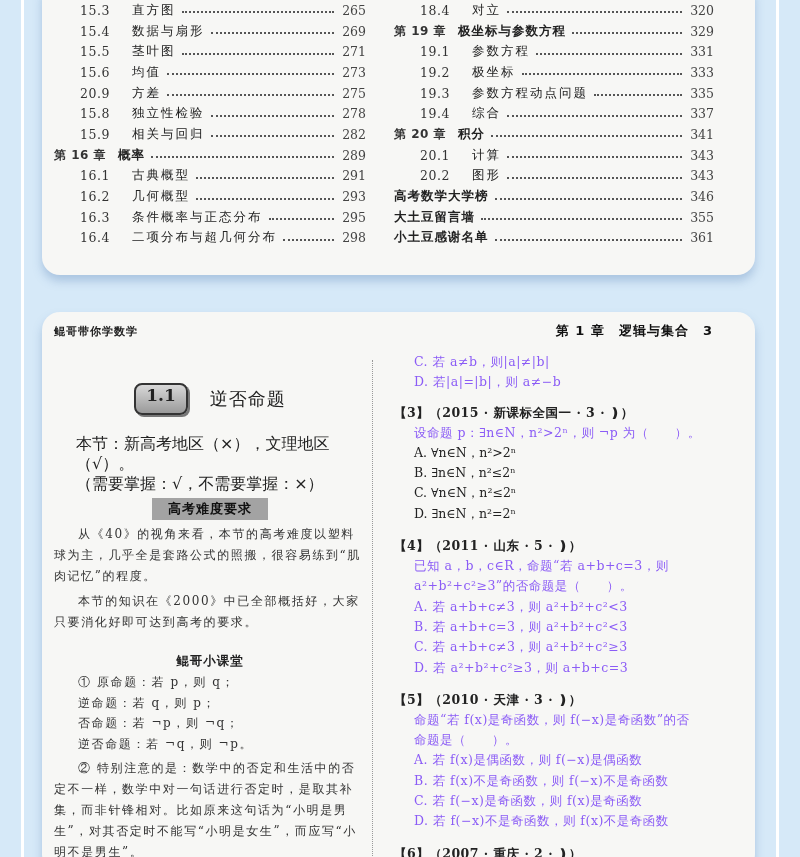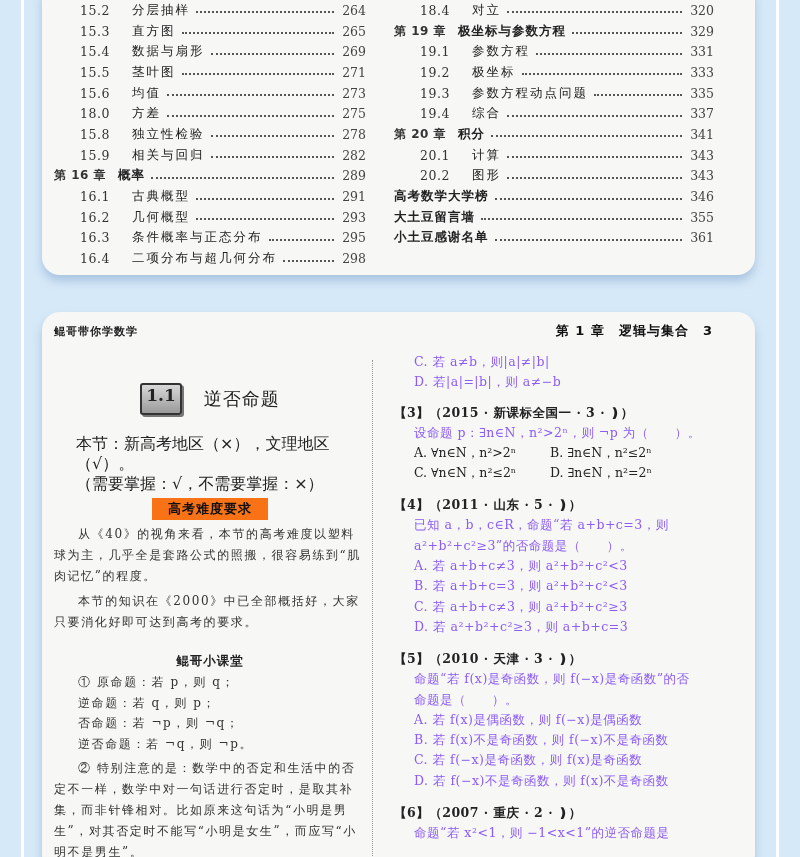--- a/index.html
+++ b/index.html
@@ -49,59 +49,53 @@
   .toc-row .page { color: #444; font-size: 12.5px; width: 26px; text-align: right; }
 
   
   .running-left { position: absolute; left: 12px; top: 12px; font-size: 11px; font-weight: bold; letter-spacing: 1px; color: #222; text-align: right; }
   .running-right { position: absolute; right: 42px; top: 10px; font-size: 13px; font-weight: bold; font-family: "DejaVu Sans", sans-serif; color: #111; letter-spacing: 1px; }
   .divider { position: absolute; left: 330px; top: 48px; bottom: 0; border-left: 1.5px dotted #999; }
 
   .lcol { position: absolute; left: 12px; top: 40px; width: 312px; }
   .section-head { display: flex; align-items: center; justify-content: center; margin-top: 32px; height: 30px; }
   .section-badge {
-    border: 2px solid #333; border-radius: 3px;
+    border: 2px solid #333; border-radius: 8px;
     background: linear-gradient(#d8d8d8, #9a9a9a);
-    font-weight: bold; font-size: 17px; padding: 0 4px; height: 32px; line-height: 20px;
+    font-weight: bold; font-size: 17px; padding: 0 10px; height: 32px; line-height: 20px;
     box-shadow: 2px 2px 0 #777;
   }
   .section-title { margin-left: 22px; font-size: 18px; font-family: "DejaVu Sans", sans-serif; letter-spacing: 1px; }
   .region-note { font-family: "DejaVu Sans", sans-serif; font-size: 16px; margin-top: 20px; padding-left: 22px; line-height: 20px; }
   .difficulty-wrap { text-align: center; margin-top: 4px; }
   .difficulty-label {
-    display: inline-block; background: #f97316; color: #111;
+    display: inline-block; background: #a3a3a3; color: #111;
     font-family: "DejaVu Sans", sans-serif; font-weight: bold; font-size: 13px;
     padding: 2px 16px; letter-spacing: 1px; text-align: center;
   }
   .para { font-size: 12px; line-height: 21px; text-indent: 24px; letter-spacing: 1.6px; color: #333; margin-top: 4px; }
   .class-title { text-align: center; font-family: "DejaVu Sans", sans-serif; font-weight: bold; font-size: 12.5px; margin-top: 20px; margin-bottom: 2px; letter-spacing: 1px; }
   .line { font-size: 12px; line-height: 20.5px; padding-left: 24px; letter-spacing: 1.6px; color: #333; }
 
   .rcol { position: absolute; left: 352px; top: 40px; width: 330px; }
   .q-head { font-size: 12.5px; font-weight: bold; line-height: 20px; margin-top: 12px; letter-spacing: 0.5px; }
   .q-line { font-size: 12.5px; line-height: 20.3px; padding-left: 20px; color: #8b5cf6; letter-spacing: 0.5px; }
   .q-line.opt { padding-left: 20px; }
-  .opts2 { display: flex; padding-left: 20px; font-size: 12.5px; line-height: 20.3px; }
+  .opts2 { display: flex; padding-left: 20px; font-size: 12.5px; line-height: 20.3px; flex-direction: column; }
   .opts2 span { width: 136px; }
 </style>
 </head>
 <body>
 
 <div class="vline left"></div>
 <div class="vline right"></div>
 
 <div class="card toc">
   <div class="toc-col left" id="toc-left">
       <div class="toc-row sub">
-        <span class="num">15.2</span>
-        <span class="title">分层抽样</span>
-        <span class="dots"></span>
-        <span class="page">264</span>
-      </div>
-      <div class="toc-row sub">
         <span class="num">15.3</span>
         <span class="title">直方图</span>
         <span class="dots"></span>
         <span class="page">265</span>
       </div>
       <div class="toc-row sub">
         <span class="num">15.4</span>
         <span class="title">数据与扇形</span>
         <span class="dots"></span>
         <span class="page">269</span>
@@ -112,21 +106,21 @@
         <span class="dots"></span>
         <span class="page">271</span>
       </div>
       <div class="toc-row sub">
         <span class="num">15.6</span>
         <span class="title">均值</span>
         <span class="dots"></span>
         <span class="page">273</span>
       </div>
       <div class="toc-row sub">
-        <span class="num">18.0</span>
+        <span class="num">20.9</span>
         <span class="title">方差</span>
         <span class="dots"></span>
         <span class="page">275</span>
       </div>
       <div class="toc-row sub">
         <span class="num">15.8</span>
         <span class="title">独立性检验</span>
         <span class="dots"></span>
         <span class="page">278</span>
       </div>

